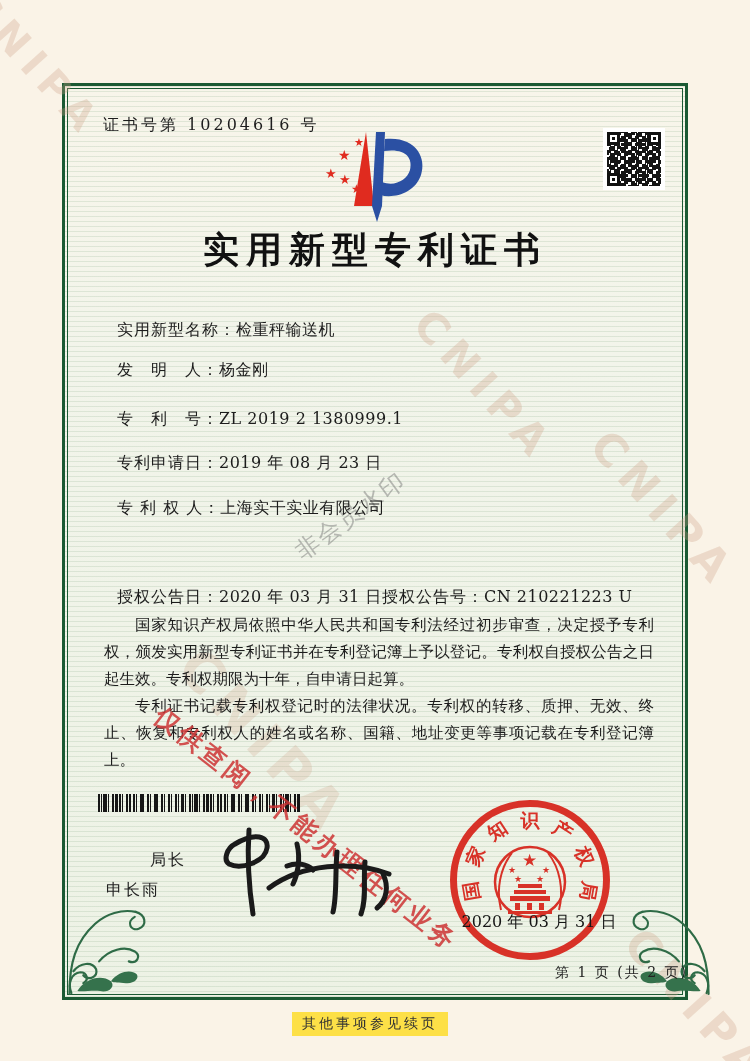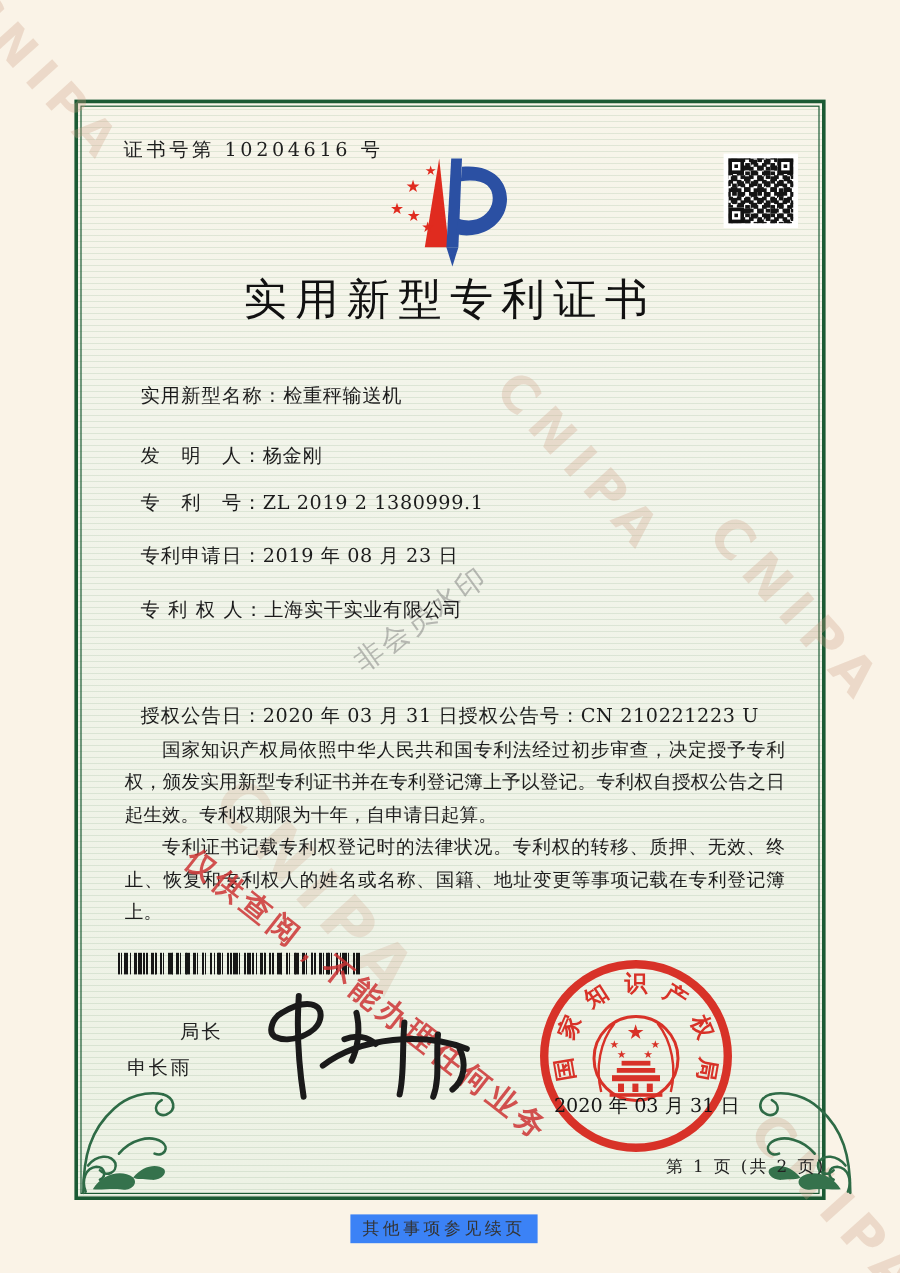--- a/index.html
+++ b/index.html
@@ -22,21 +22,21 @@
   .qr{position:absolute;left:603px;top:128px;width:62px;height:62px;background:#fff;padding:0;z-index:4;}
   .qr-body{position:absolute;inset:4px;
      background:
        repeating-conic-gradient(#151515 0% 25%, rgba(255,255,255,0) 0% 50%) 0 0/7px 7px,
        repeating-conic-gradient(#151515 0% 25%, #fff 0% 50%) 2px 1px/11px 9px;}
   .finder{position:absolute;width:13px;height:13px;border:3px solid #111;background:#fff;box-sizing:border-box;}
   .finder::after{content:"";position:absolute;left:2px;top:2px;width:3px;height:3px;background:#111;}
   .f-tl{left:4px;top:4px;} .f-tr{right:4px;top:4px;} .f-bl{left:4px;bottom:4px;}
   .logo{position:absolute;left:322px;top:130px;width:112px;height:94px;z-index:4;}
   .title{position:absolute;left:62px;top:226px;width:626px;text-align:center;
-    font-size:36px;font-weight:normal;letter-spacing:7px;color:#111;z-index:4;}
+    font-size:36px;font-weight:bold;letter-spacing:7px;color:#111;z-index:4;}
   
   .row{position:absolute;left:103px;width:560px;height:24px;line-height:24px;font-size:16px;color:#1c1c1c;z-index:4;white-space:nowrap;}
   .flabel{letter-spacing:1px;margin-left:14px;}
   .fvalue{letter-spacing:.5px;}
   .pair2{position:absolute;left:265px;top:0;}
   
   .paras{position:absolute;left:104px;top:612px;width:550px;z-index:4;}
   .paras p{margin:0;text-indent:2em;font-size:15.5px;line-height:27px;text-align:justify;color:#1c1c1c;}
   
   .barcode{position:absolute;left:98px;top:794px;width:202px;height:18px;z-index:4;
@@ -49,21 +49,21 @@
   .signature{position:absolute;left:205px;top:826px;width:195px;height:95px;z-index:6;}
   
   .seal{position:absolute;left:450px;top:800px;width:160px;height:160px;z-index:7;opacity:.95;}
   .seal-ring{position:absolute;inset:0;border:7px solid #d7281e;border-radius:50%;box-sizing:border-box;}
   .seal-char{position:absolute;width:22px;height:22px;line-height:22px;text-align:center;
      font-size:19px;font-weight:bold;color:#d7281e;z-index:2;}
   .seal-date{position:absolute;left:455px;top:912px;width:168px;text-align:center;
      font-size:16px;color:#161616;z-index:8;white-space:nowrap;}
   
   .page-info{position:absolute;left:62px;top:964px;width:626px;text-align:right;font-size:14px;letter-spacing:2px;color:#222;z-index:4;}
-  .cont-note{position:absolute;left:292px;top:1012px;padding:3px 10px;background:#3b82f6;
+  .cont-note{position:absolute;left:292px;top:1012px;padding:3px 10px;background:#fde047;
      font-size:14px;letter-spacing:3px;color:#333;z-index:4;}
   
   .orn{position:absolute;width:92px;height:94px;z-index:3;}
   .orn-l{left:64px;top:902px;}
   .orn-r{left:622px;top:902px;transform:scaleX(-1);}
   
   .wm{position:absolute;font-family:"DejaVu Sans","Liberation Sans",sans-serif;
       font-weight:bold;color:rgba(206,160,132,.30);letter-spacing:9px;
       transform-origin:left top;transform:rotate(48deg);z-index:2;white-space:nowrap;}
   .wm1{left:-8px;top:-18px;font-size:40px;}
@@ -137,21 +137,21 @@
     <text x="3" y="48" font-size="13" fill="#e02b1f">★</text>
     <text x="17" y="54" font-size="13" fill="#e02b1f">★</text>
     <text x="29" y="63" font-size="12" fill="#e02b1f">★</text>
   </svg>
 
   <div class="title">实用新型专利证书</div>
 
   <div class="row" style="top:318px">
     <span class="flabel">实用新型名称：</span><span class="fvalue">检重秤输送机</span>
   </div>
-  <div class="row" style="top:368px">
+  <div class="row" style="top:358px">
     <span class="flabel">发　明　人：</span><span class="fvalue">杨金刚</span>
   </div>
   <div class="row" style="top:407px">
     <span class="flabel">专　利　号：</span><span class="fvalue">ZL 2019 2 1380999.1</span>
   </div>
   <div class="row" style="top:451px">
     <span class="flabel">专利申请日：</span><span class="fvalue">2019 年 08 月 23 日</span>
   </div>
   <div class="row" style="top:496px">
     <span class="flabel">专 利 权 人：</span><span class="fvalue">上海实干实业有限公司</span>

